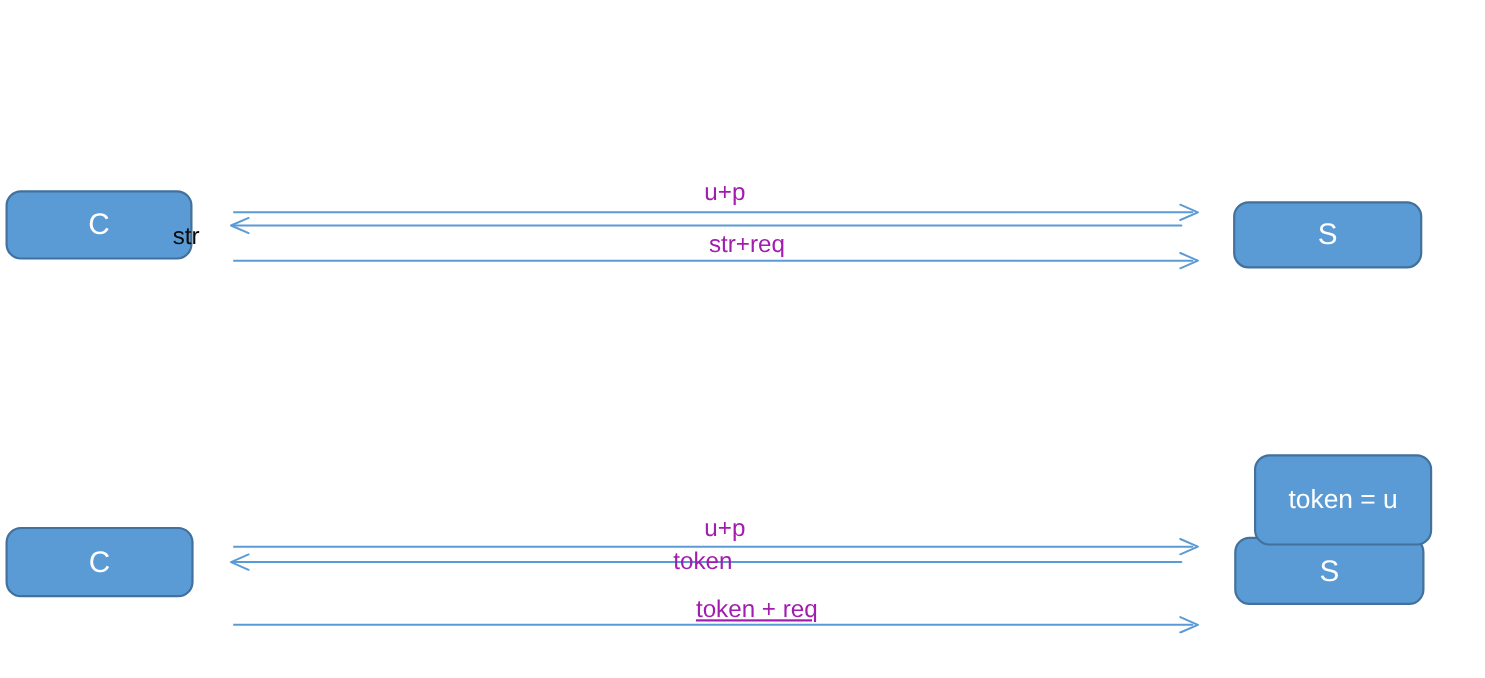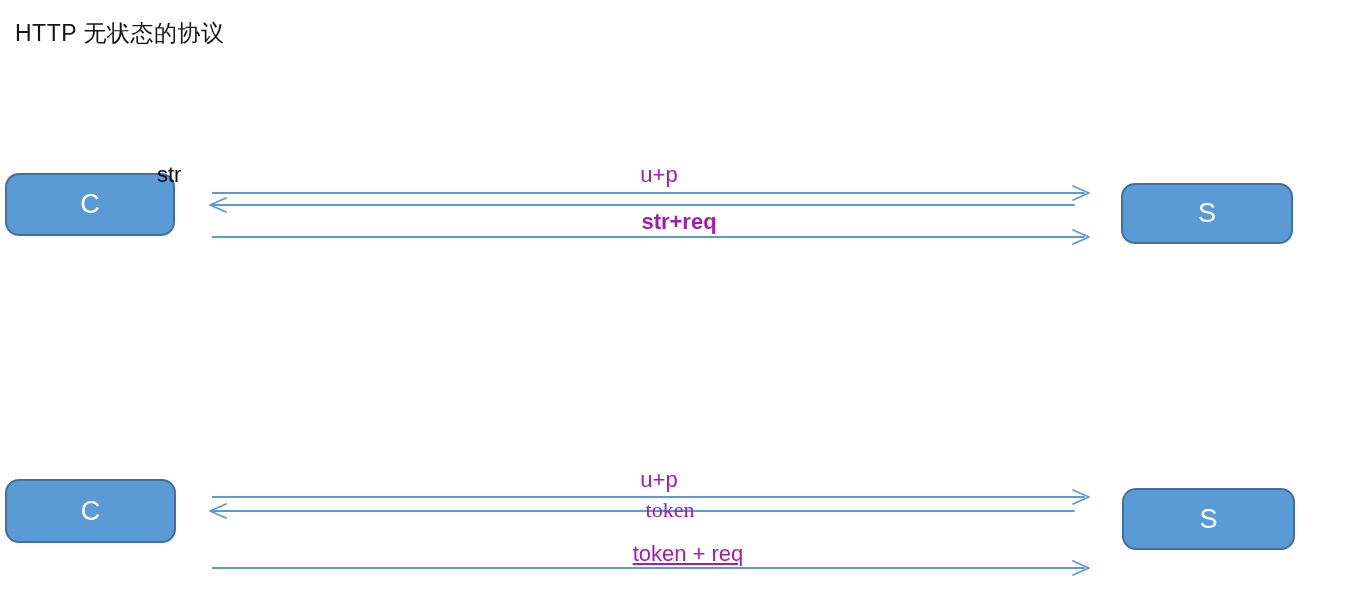--- a/index.html
+++ b/index.html
@@ -21,39 +21,38 @@
     border: 2px solid #41719c;
     border-radius: 14px;
     color: #ffffff;
     display: flex; align-items: center; justify-content: center;
     font-size: 27px;
     z-index: 1;
   }
   .node.front { z-index: 2; font-size: 24px; }
   .note {
     position: absolute; color: #0a0a0a; font-size: 22px;
-    z-index: 3; white-space: nowrap;
+    z-index: 3; white-space: nowrap; margin-top: 40px;
   }
   .msg-label {
     position: absolute; color: #a21caf; font-size: 22px;
     transform: translateX(-50%); white-space: nowrap;
     z-index: 3; text-align: center;
   }
   .arrow { position: absolute; display: block; }
   .arrow line, .arrow polyline {
     stroke: #5b9bd5; stroke-width: 1.8; fill: none;
     stroke-linecap: round; stroke-linejoin: round;
   }
 </style>
 </head>
 <body>
 
 <div class="canvas">
 
-  <div class="title">HTTP 无状态的协议</div>
 
   <div class="node" style="left:5px; top:173px; width:170px; height:63px;">
     <span>C</span>
   </div>
 
   <div class="note" style="left:157px; top:162px;">str</div>
 
   <div class="node" style="left:1121px; top:183px; width:172px; height:61px;">
     <span>S</span>
   </div>
@@ -62,42 +61,45 @@
   <svg class="arrow" style="left:212px; top:185px;" width="892" height="16">
     <line x1="0" y1="8" x2="872" y2="8"></line>
     <polyline points="861,1 877,8 861,15"></polyline>
   </svg>
 
   <svg class="arrow" style="left:208px; top:197px;" width="870" height="16">
     <line x1="4" y1="8" x2="866" y2="8"></line>
     <polyline points="18,1 2,8 18,15"></polyline>
   </svg>
 
-  <div class="msg-label" style="left:679px; top:209px;font-weight:bold;">str+req</div>
+  <div class="msg-label" style="left:679px; top:209px;">str+req</div>
   <svg class="arrow" style="left:212px; top:229px;" width="892" height="16">
     <line x1="0" y1="8" x2="872" y2="8"></line>
     <polyline points="861,1 877,8 861,15"></polyline>
   </svg>
 
   <div class="node" style="left:5px; top:479px; width:171px; height:64px;">
     <span>C</span>
   </div>
 
   <div class="node" style="left:1122px; top:488px; width:173px; height:62px;">
     <span>S</span>
   </div>
 
+  <div class="node front" style="left:1140px; top:413px; width:162px; height:83px;">
+    <span>token = u</span>
+  </div>
 
   <div class="msg-label" style="left:659px; top:467px;">u+p</div>
   <svg class="arrow" style="left:212px; top:489px;" width="892" height="16">
     <line x1="0" y1="8" x2="872" y2="8"></line>
     <polyline points="861,1 877,8 861,15"></polyline>
   </svg>
 
-  <div class="msg-label" style="left:670px; top:497px;font-family:Liberation Serif, serif;">token</div>
+  <div class="msg-label" style="left:639px; top:497px;">token</div>
   <svg class="arrow" style="left:208px; top:503px;" width="870" height="16">
     <line x1="4" y1="8" x2="866" y2="8"></line>
     <polyline points="18,1 2,8 18,15"></polyline>
   </svg>
 
   <div class="msg-label" style="left:688px; top:541px;text-decoration:underline;">token + req</div>
   <svg class="arrow" style="left:212px; top:560px;" width="892" height="16">
     <line x1="0" y1="8" x2="872" y2="8"></line>
     <polyline points="861,1 877,8 861,15"></polyline>
   </svg>

